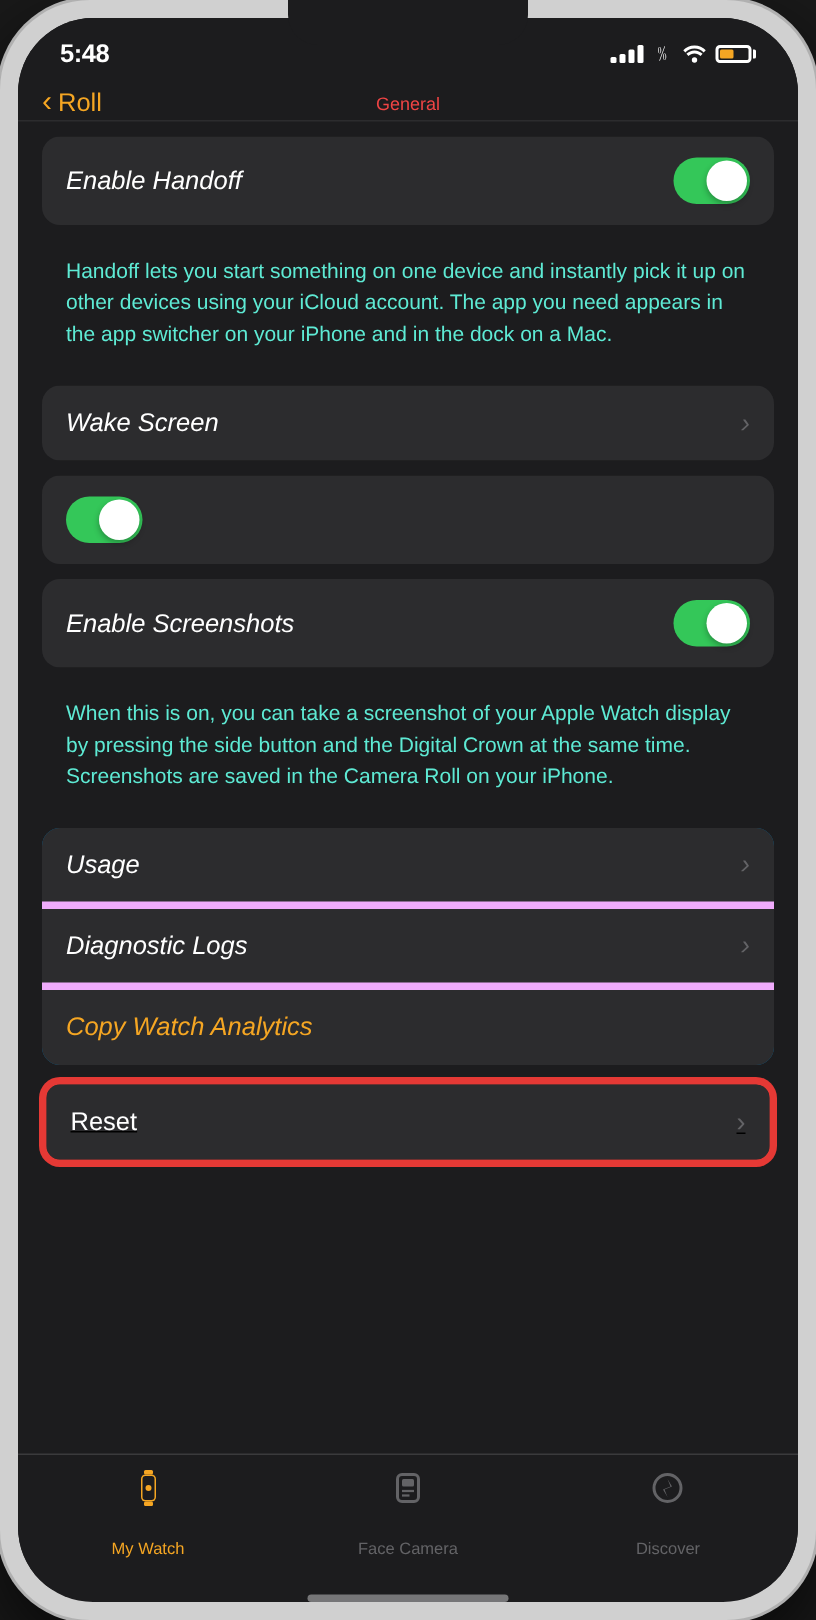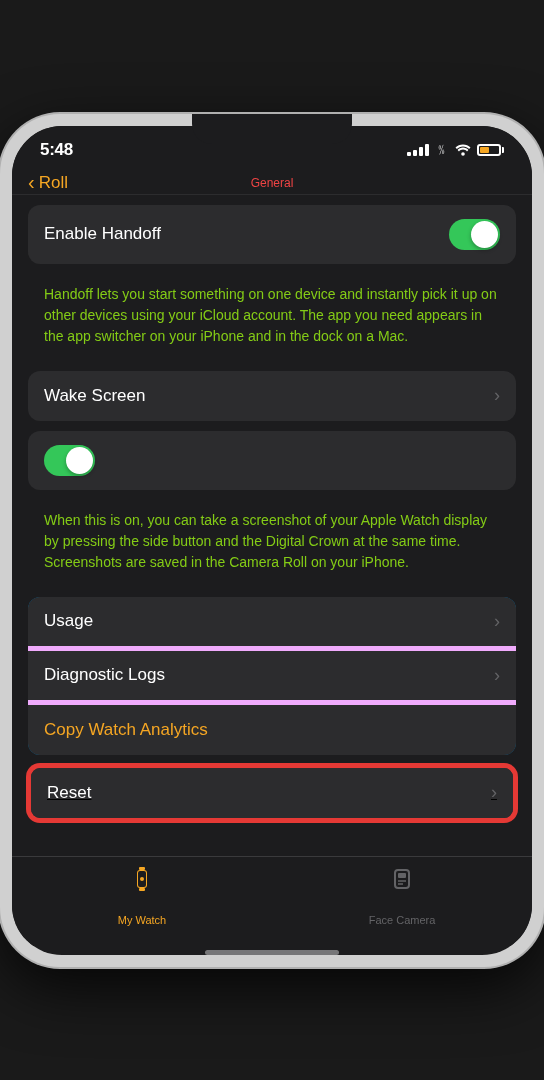--- a/index.html
+++ b/index.html
@@ -8,21 +8,21 @@
       background: #1a1a1a;
       display: flex;
       justify-content: center;
       align-items: center;
       min-height: 100vh;
       font-family: -apple-system, BlinkMacSystemFont, 'SF Pro Text', 'Helvetica Neue', sans-serif;
     }
 
     .phone-outer {
       width: 544px;
-      height: 853px;
+      height: 1080px;
       background: #d0d0d0;
       border-radius: 60px;
       padding: 12px;
       box-shadow: 0 0 0 2px #b0b0b0, 0 20px 60px rgba(0,0,0,0.8);
       position: relative;
     }
 
     .phone-inner {
       width: 100%;
       height: 100%;
@@ -162,20 +162,21 @@
     }
 
     .content::-webkit-scrollbar { display: none; }
 
     
     .section {
       background: #0369a1;
       border-radius: 12px;
       margin: 10px 16px;
       overflow: hidden;
+      font-style: italic;
     }
 
     .section-item {
       padding: 14px 16px;
       display: flex;
       align-items: center;
       justify-content: space-between;
       border-bottom: 5px solid #f0abfc;
       background: #2c2c2e;
       min-height: 50px;
@@ -211,21 +212,21 @@
       background: white;
       border-radius: 50%;
       position: absolute;
       top: 2px;
       right: 2px;
       box-shadow: 0 2px 4px rgba(0,0,0,0.3);
     }
 
     
     .description {
-      color: #84cc16;
+      color: #5eead4;
       font-size: 14px;
       line-height: 1.5;
       padding: 10px 16px 14px;
       background: #1c1c1e;
       margin: 0 16px;
     }
 
     
     .reset-section {
       background: #2c2c2e;
@@ -373,20 +374,28 @@
       </div>
 
       <div class="section">
         <div class="section-item">
           <div class="toggle">
             <div class="toggle-thumb"></div>
           </div>
         </div>
       </div>
 
+      <div class="section">
+        <div class="section-item">
+          <span class="item-label">Enable Screenshots</span>
+          <div class="toggle">
+            <div class="toggle-thumb"></div>
+          </div>
+        </div>
+      </div>
       <div class="description">
         When this is on, you can take a screenshot of your Apple Watch display by pressing the side button and the Digital Crown at the same time. Screenshots are saved in the Camera Roll on your iPhone.
       </div>
 
       <div class="section">
         <div class="section-item">
           <span class="item-label">Usage</span>
           <span class="item-chevron">›</span>
         </div>
         <div class="section-item">
@@ -429,19 +438,28 @@
           <svg width="28" height="28" viewBox="0 0 28 28">
             <rect x="7" y="5" width="14" height="18" rx="3" stroke="#636366" stroke-width="2" fill="none"></rect>
             <rect x="10" y="8" width="8" height="5" rx="1" fill="#636366"></rect>
             <line x1="10" y1="16" x2="18" y2="16" stroke="#636366" stroke-width="1.5"></line>
             <line x1="10" y1="19" x2="15" y2="19" stroke="#636366" stroke-width="1.5"></line>
           </svg>
         </div>
         <span class="tab-label">Face Camera</span>
       </div>
 
+      <div class="tab-item">
+        <div class="tab-icon">
+          <svg width="28" height="28" viewBox="0 0 28 28">
+            <circle cx="14" cy="14" r="9" stroke="#636366" stroke-width="2" fill="none"></circle>
+            <polygon points="14,8 16,13 11,15 14,20 12,15 17,13" fill="#636366"></polygon>
+          </svg>
+        </div>
+        <span class="tab-label">Discover</span>
+      </div>
 
     </div>
 
     <div class="home-indicator"></div>
 
   </div>
 </div>
 
 </body></html>

